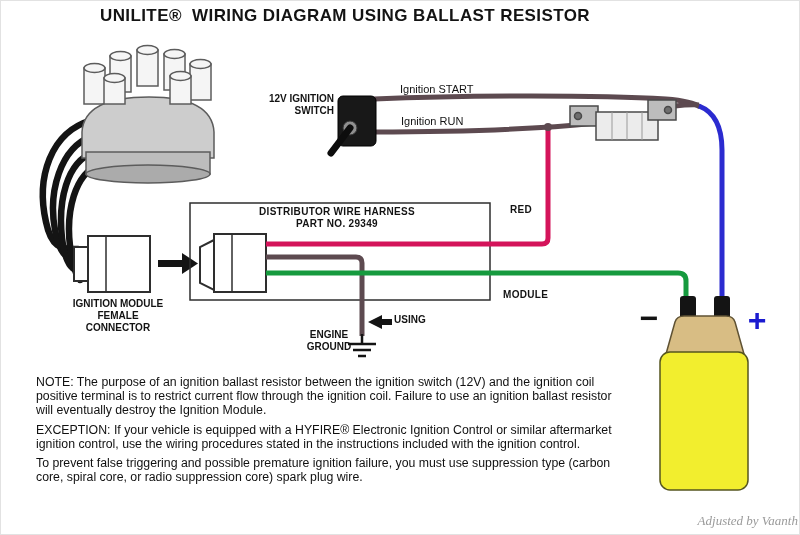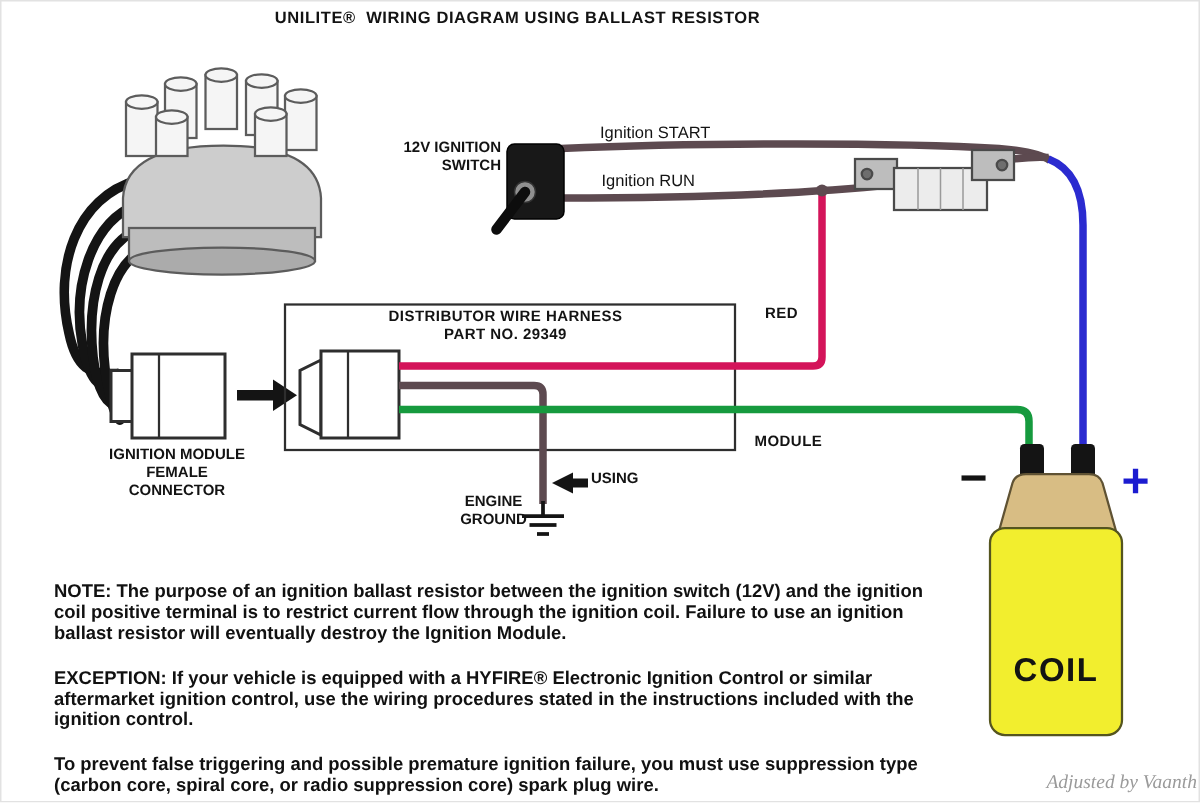--- a/index.html
+++ b/index.html
@@ -11,33 +11,33 @@
     position: relative;
     overflow: hidden;
   }
   .stage { position: absolute; inset: 0; box-shadow: inset 0 0 0 1px #e2e2e2; }
   svg.diagram { position: absolute; left: 0; top: 0; z-index: 1; }
   .lbl {
     position: absolute; z-index: 2;
     color: #131313; font-weight: bold; font-size: 10px; line-height: 1.18;
     white-space: pre-line; text-align: center;
   }
-  .title { font-size: 11px; letter-spacing: .4px; white-space: pre; }
+  .title { font-size: 17px; letter-spacing: .4px; white-space: pre; }
   .plain { font-weight: normal; font-size: 11px; white-space: nowrap; text-align: left; }
   .wire-tag { letter-spacing: .3px; }
   .big-sign { font-size: 32px; line-height: 1; }
   .plus { color: #1b1bd0; }
   .coil-word { font-size: 22px; letter-spacing: 1px; }
   .notes {
     position: absolute; z-index: 2;
     left: 36px; top: 372px; width: 592px;
     font-size: 12.3px; line-height: 1.13; color: #111; font-weight: normal;
     text-align: left;
   }
-  .notes p { margin: 16px 0 6px; font-weight: bold; }
+  .notes p { margin: 4px 0 6px; }
   .watermark {
     position: absolute; z-index: 2; right: 2px; bottom: 6px;
     font-family: "Liberation Serif", serif; font-style: italic;
     color: #9a9a9a; font-size: 13px;
   }
 </style>
 </head>
 <body>
 
 <div class="stage">
@@ -162,21 +162,20 @@
 
   <div class="lbl" style="left:394px; top:314px;">USING</div>
 
   <div class="lbl" style="left:302px; top:329px; width:54px;">ENGINE
 GROUND</div>
 
   <div class="lbl big-sign" style="left:638px; top:302px; width:22px;">−</div>
 
   <div class="lbl big-sign plus" style="left:744px; top:304px; width:26px;">+</div>
 
-  <div class="lbl coil-word" style="left:660px; top:434px; width:88px;">COIL</div>
 
   <div class="notes">
     <p>NOTE: The purpose of an ignition ballast resistor between the ignition switch (12V) and the ignition coil positive terminal is to restrict current flow through the ignition coil. Failure to use an ignition ballast resistor will eventually destroy the Ignition Module.</p>
     <p>EXCEPTION: If your vehicle is equipped with a HYFIRE® Electronic Ignition Control or similar aftermarket ignition control, use the wiring procedures stated in the instructions included with the ignition control.</p>
     <p>To prevent false triggering and possible premature ignition failure, you must use suppression type (carbon core, spiral core, or radio suppression core) spark plug wire.</p>
   </div>
 
   <div class="watermark">Adjusted by Vaanth</div>
 </div>
 

